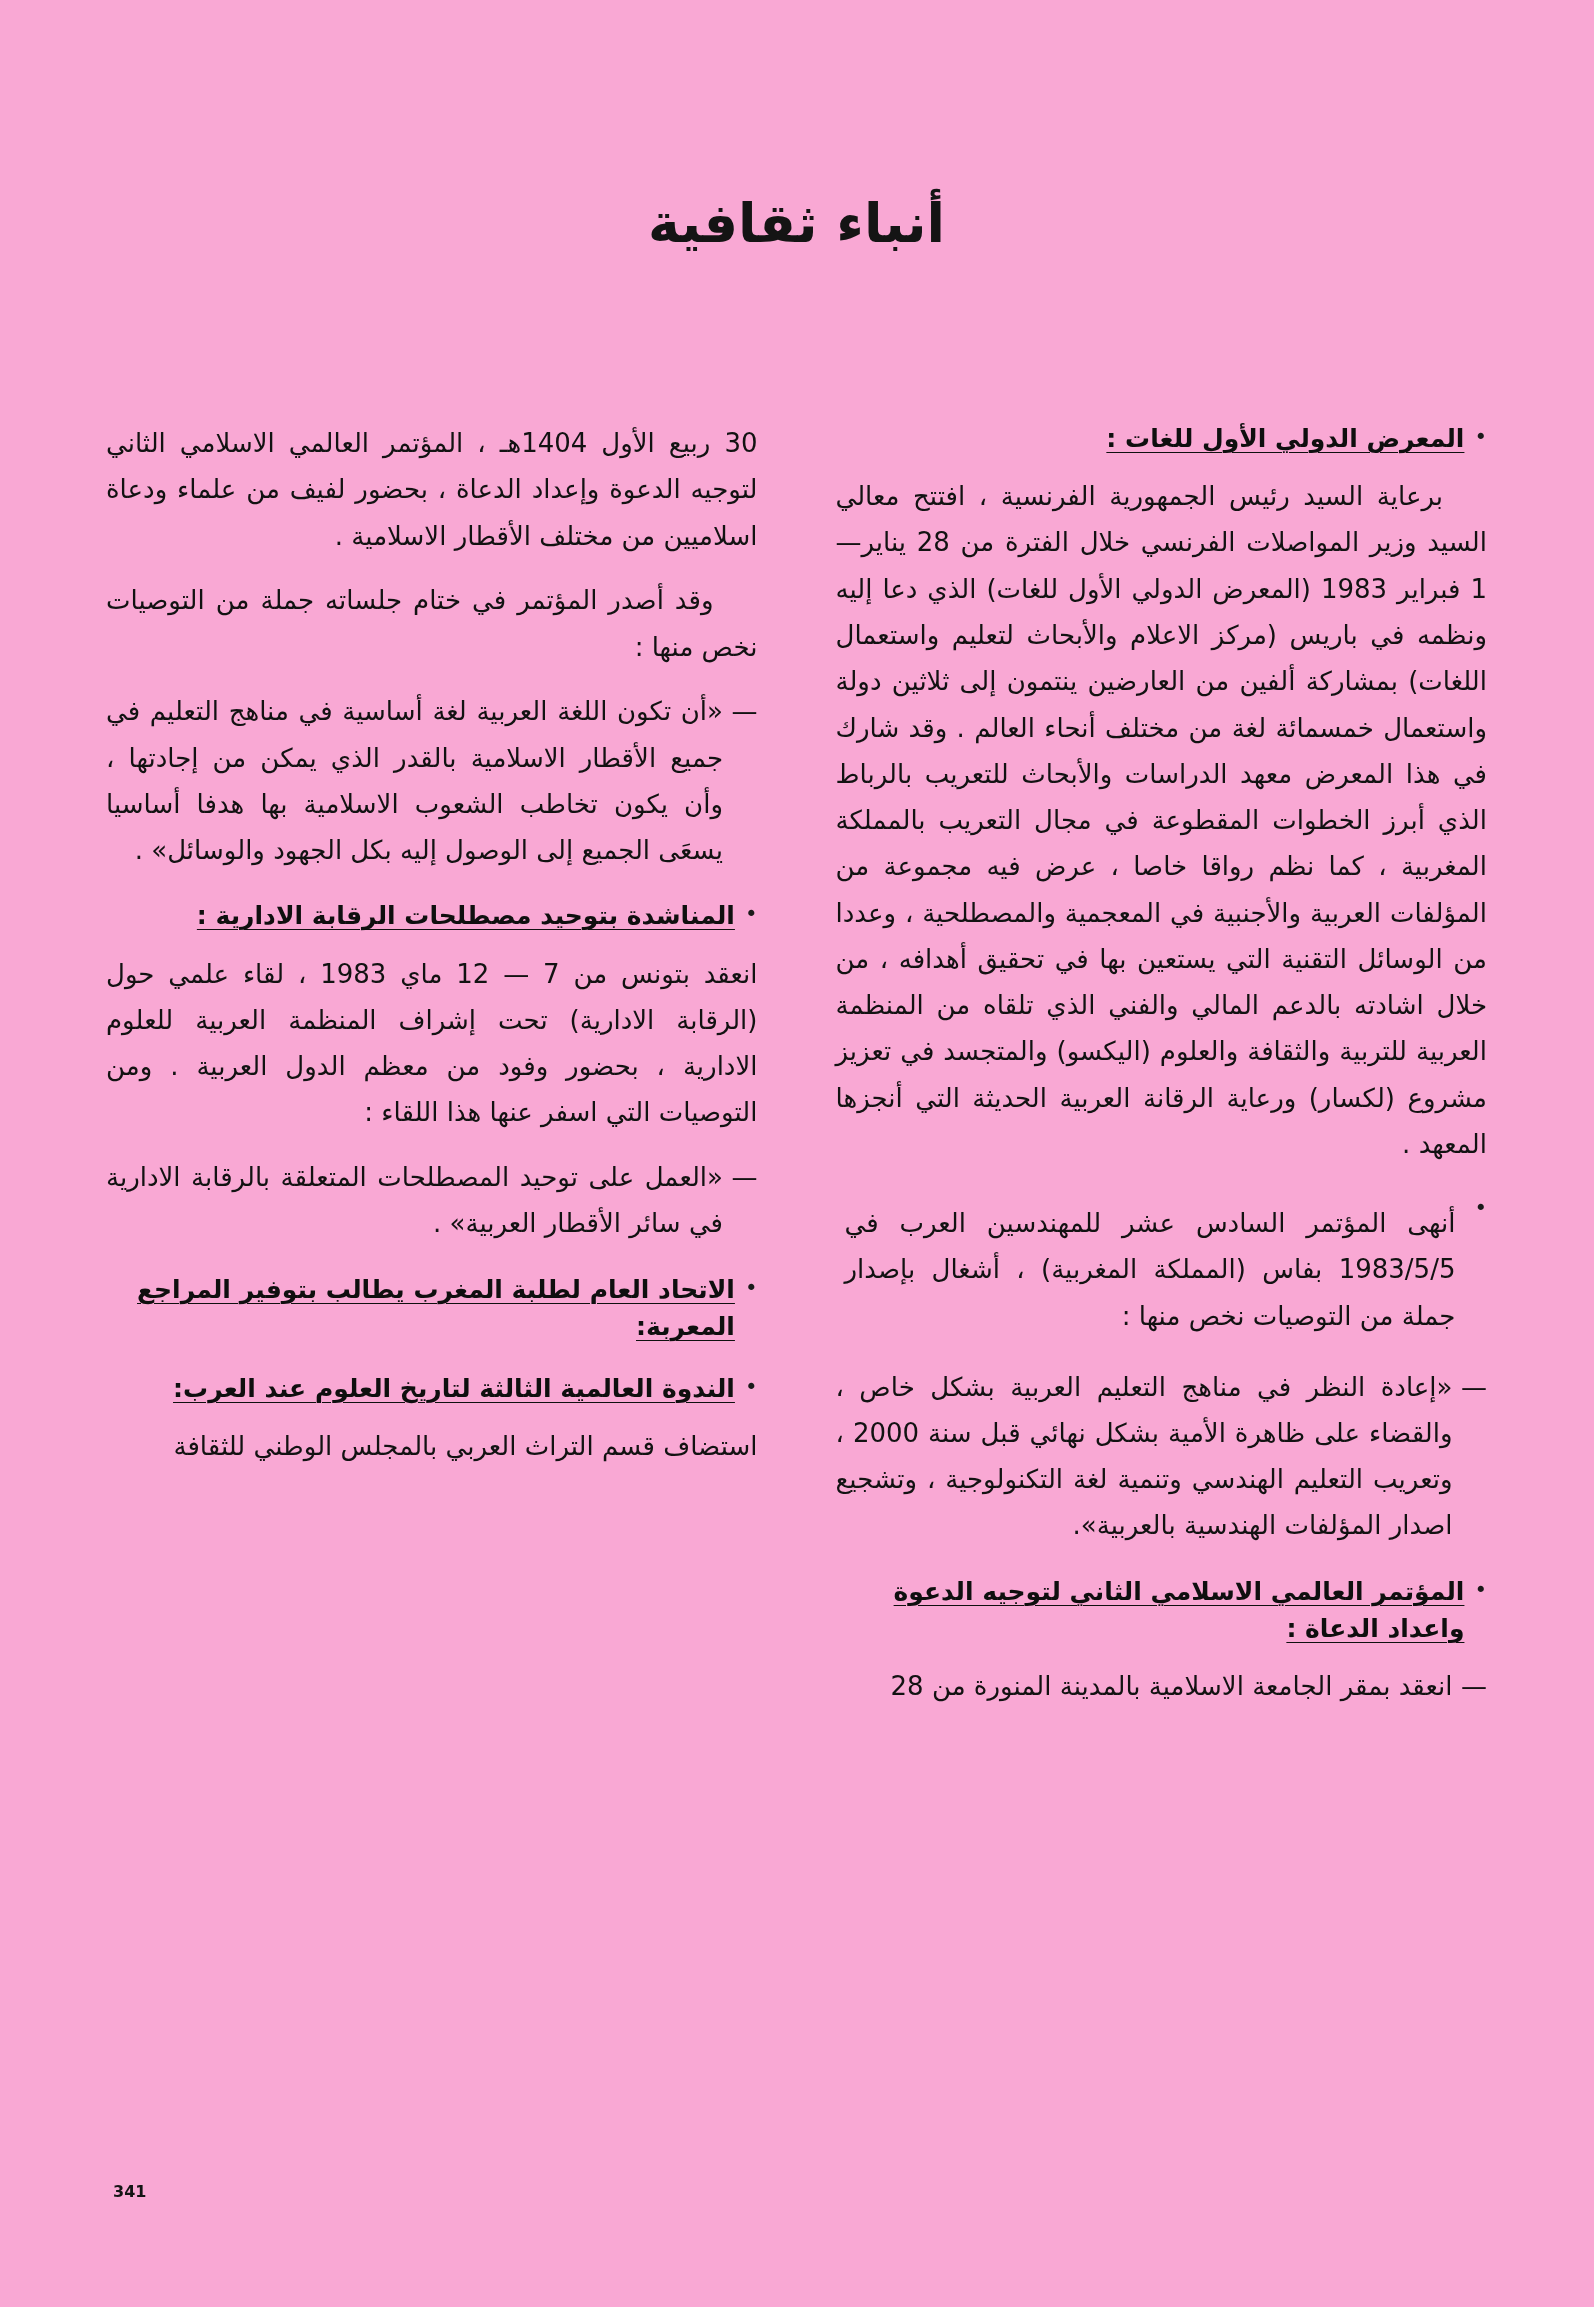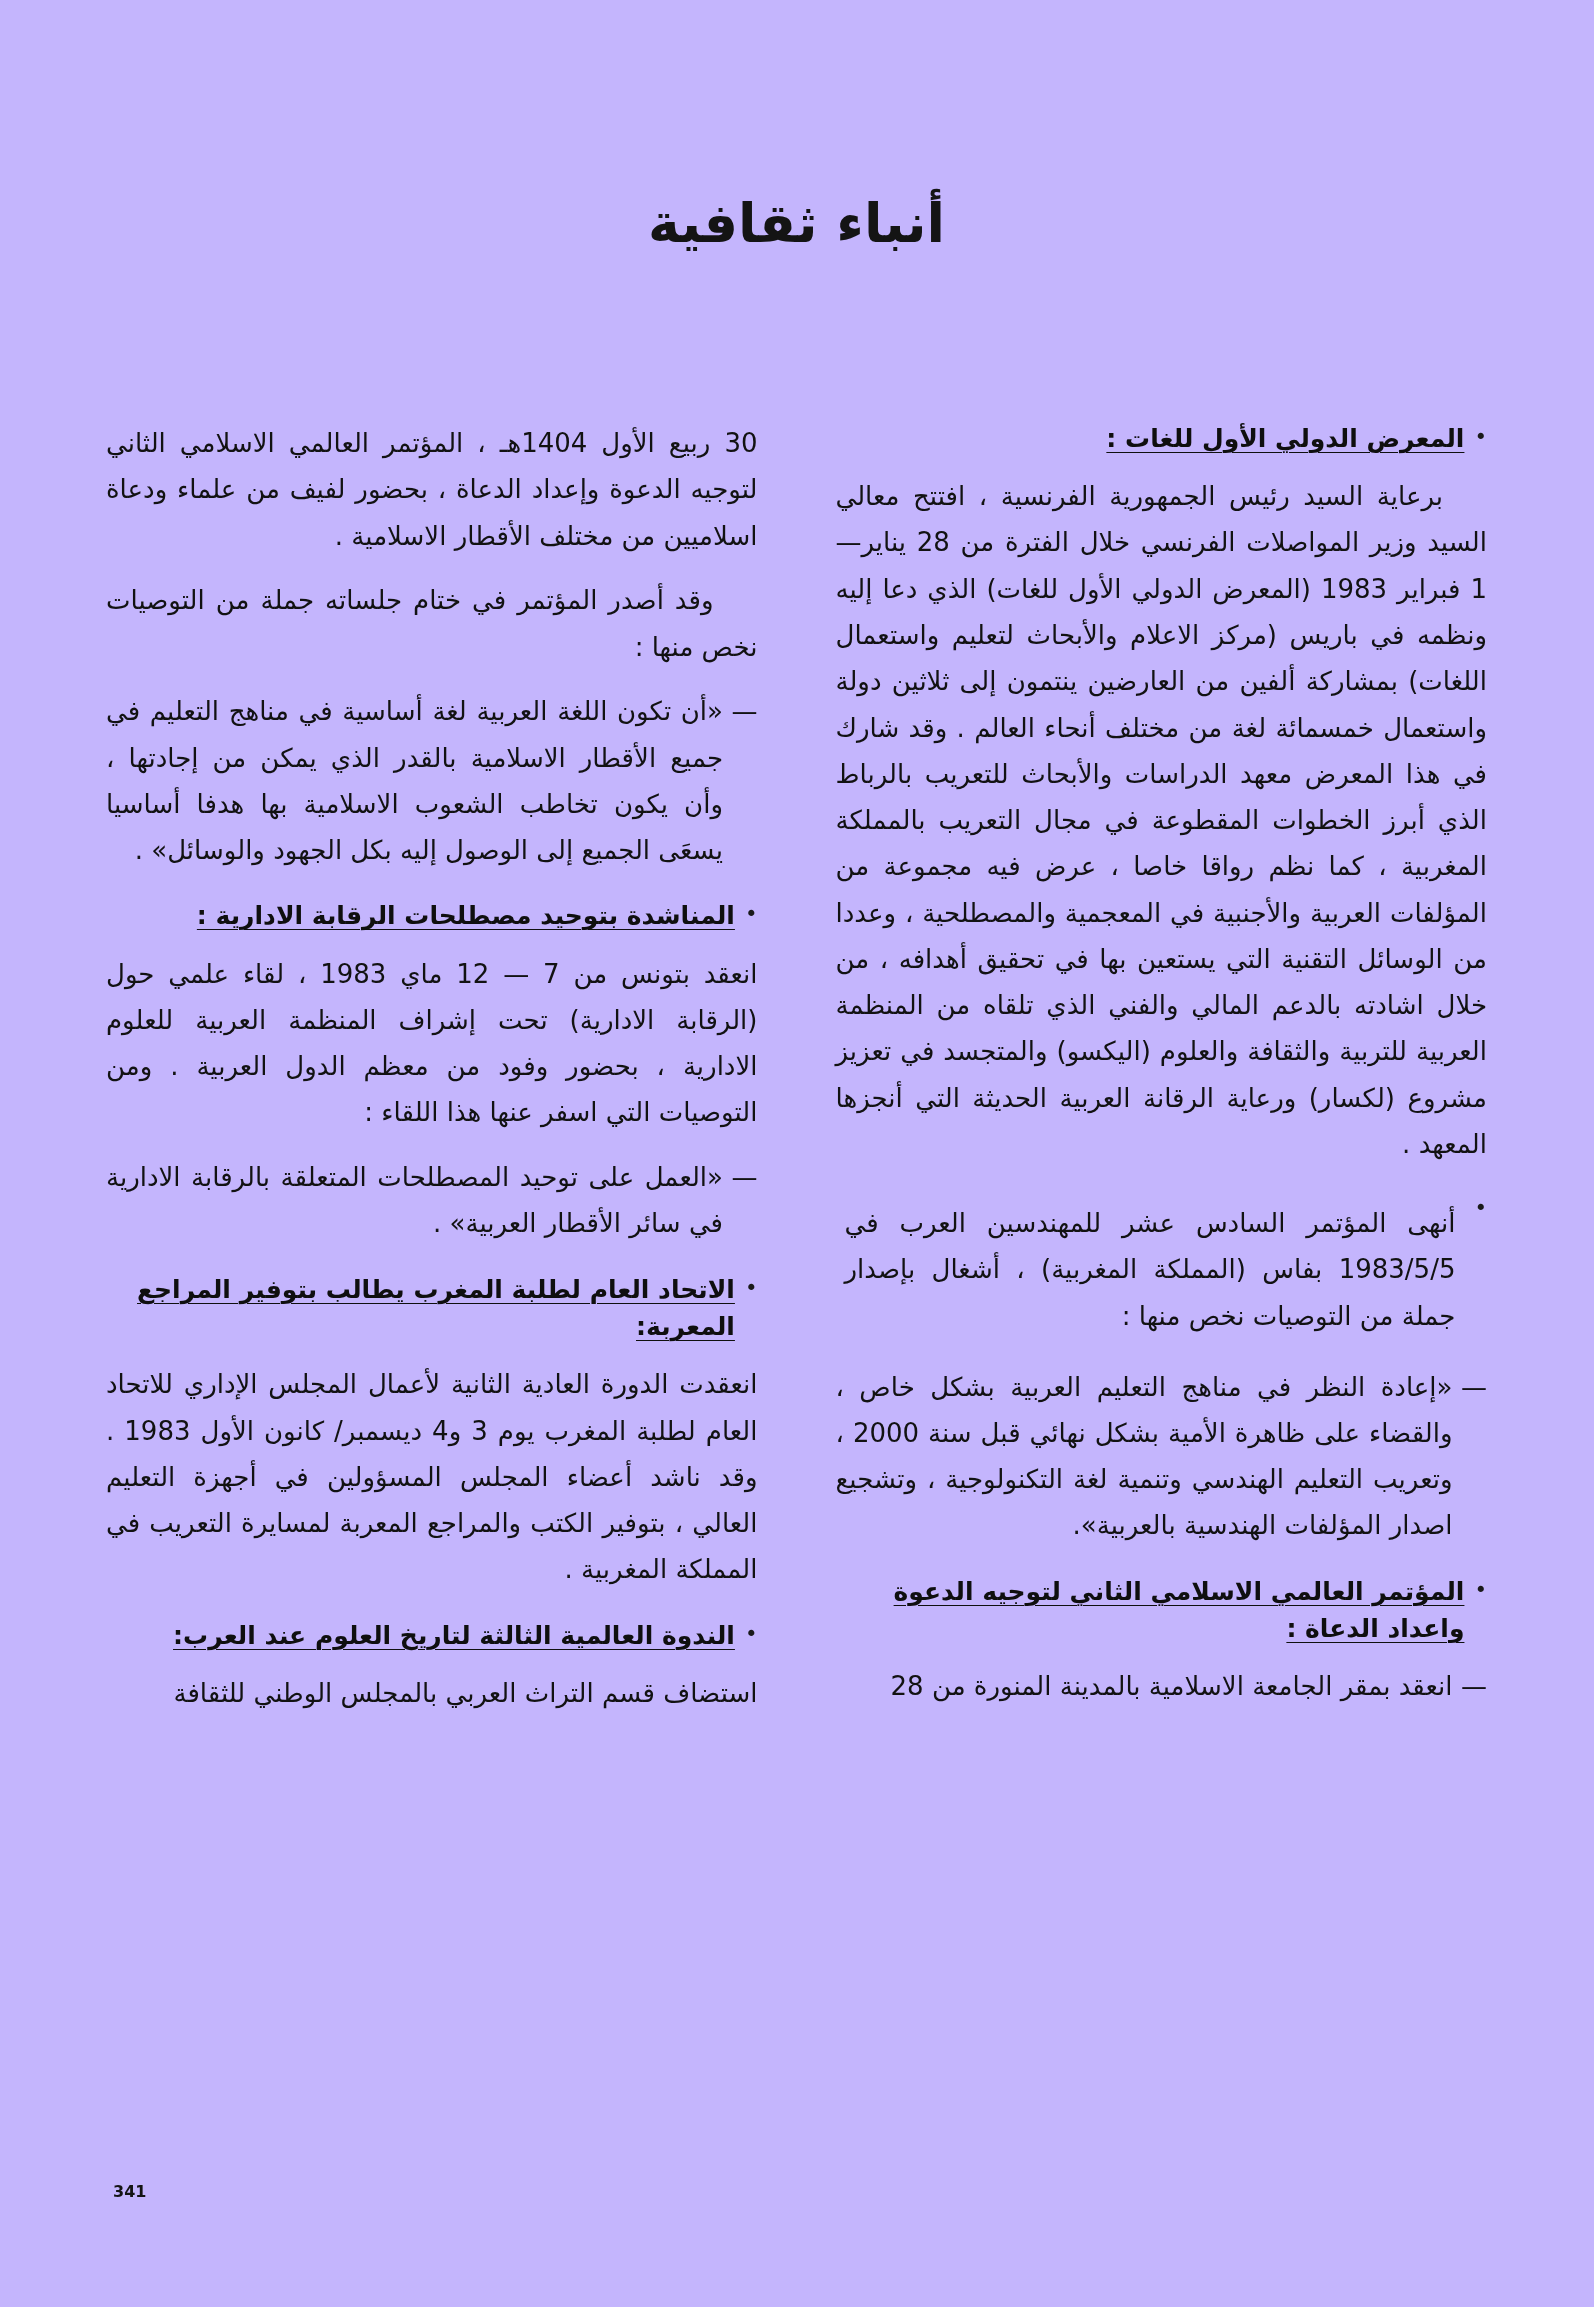--- a/index.html
+++ b/index.html
@@ -4,21 +4,21 @@
 <style>
   html, body {
     margin: 0;
     padding: 0;
     background: #ffffff;
   }
   .page {
     position: relative;
     width: 1595px;
     height: 2307px;
-    background: #c4b5fd;
+    background: #f9a8d4;
     font-family: "DejaVu Sans", sans-serif;
     overflow: hidden;
   }
   .page-title {
     position: absolute;
     top: 192px;
     left: 0;
     width: 100%;
     text-align: center;
     font-size: 54px;
@@ -168,21 +168,20 @@
           <span class="dash-mark">—</span>
           <span class="dash-body">«العمل على توحيد المصطلحات المتعلقة بالرقابة الادارية في سائر الأقطار العربية» .</span>
         </div>
       </div>
 
       <div class="block">
         <div class="heading">
           <span class="bullet">•</span>
           <span class="heading-text">الاتحاد العام لطلبة المغرب يطالب بتوفير المراجع المعربة:</span>
         </div>
-        <p class="para">انعقدت الدورة العادية الثانية لأعمال المجلس الإداري للاتحاد العام لطلبة المغرب يوم 3 و4 ديسمبر/ كانون الأول 1983 . وقد ناشد أعضاء المجلس المسؤولين في أجهزة التعليم العالي ، بتوفير الكتب والمراجع المعربة لمسايرة التعريب في المملكة المغربية .</p>
       </div>
 
       <div class="block">
         <div class="heading">
           <span class="bullet">•</span>
           <span class="heading-text">الندوة العالمية الثالثة لتاريخ العلوم عند العرب:</span>
         </div>
         <p class="para">استضاف قسم التراث العربي بالمجلس الوطني للثقافة</p>
       </div>
 

